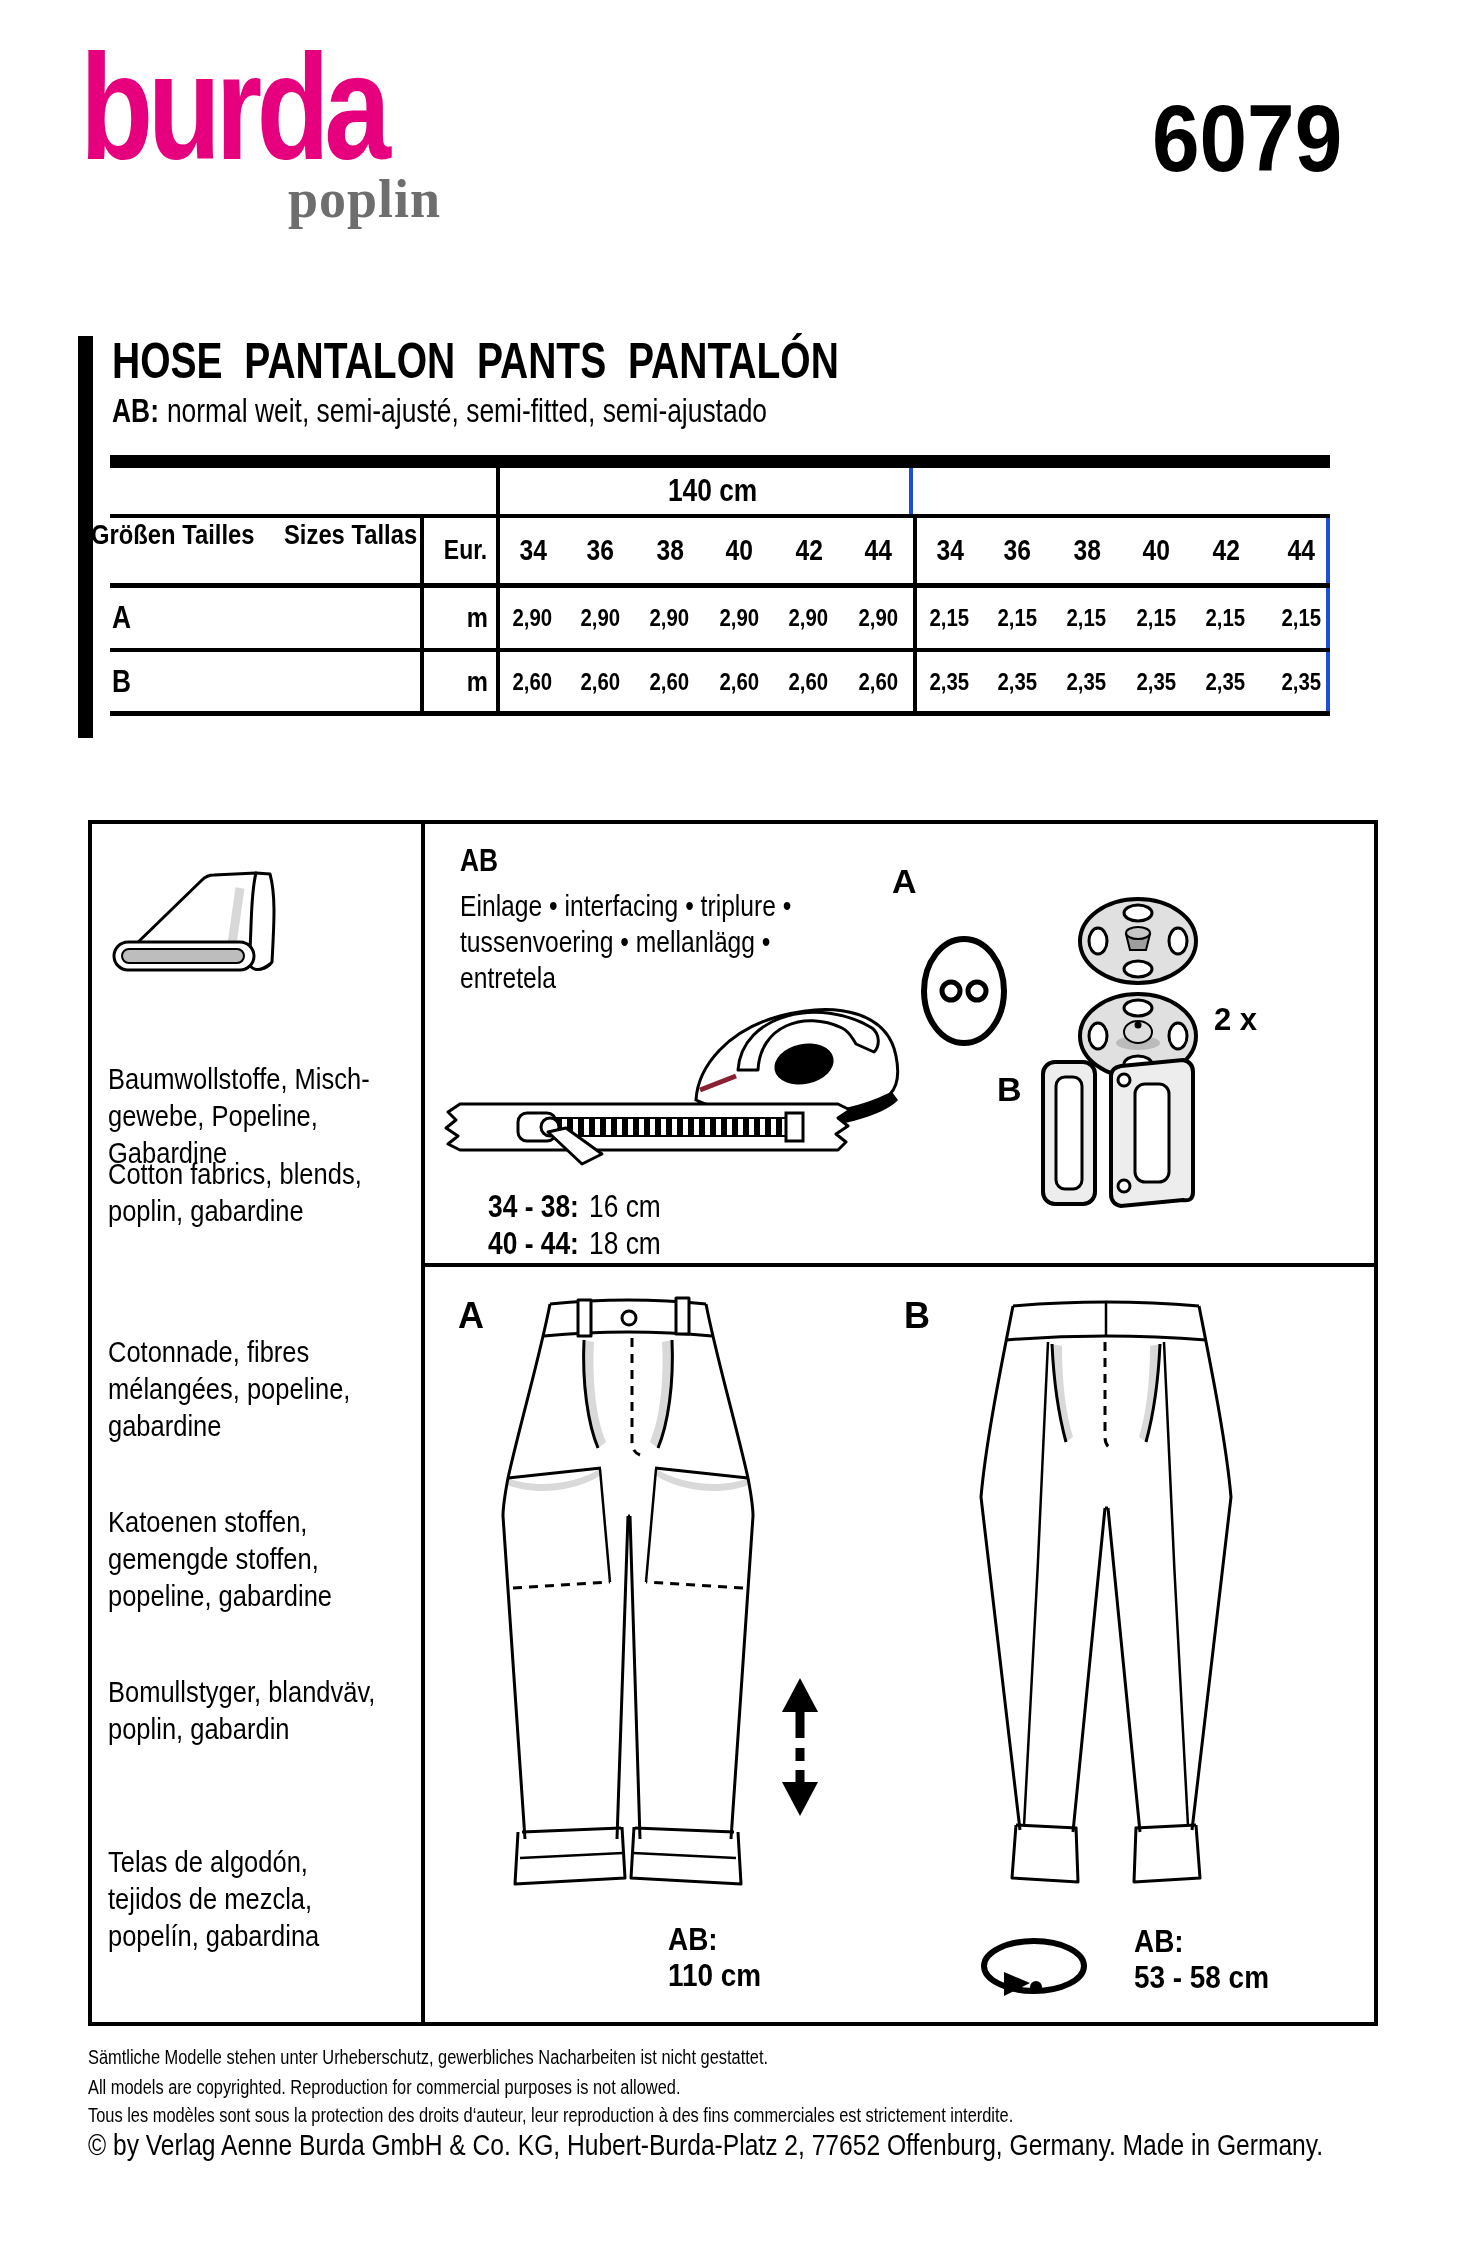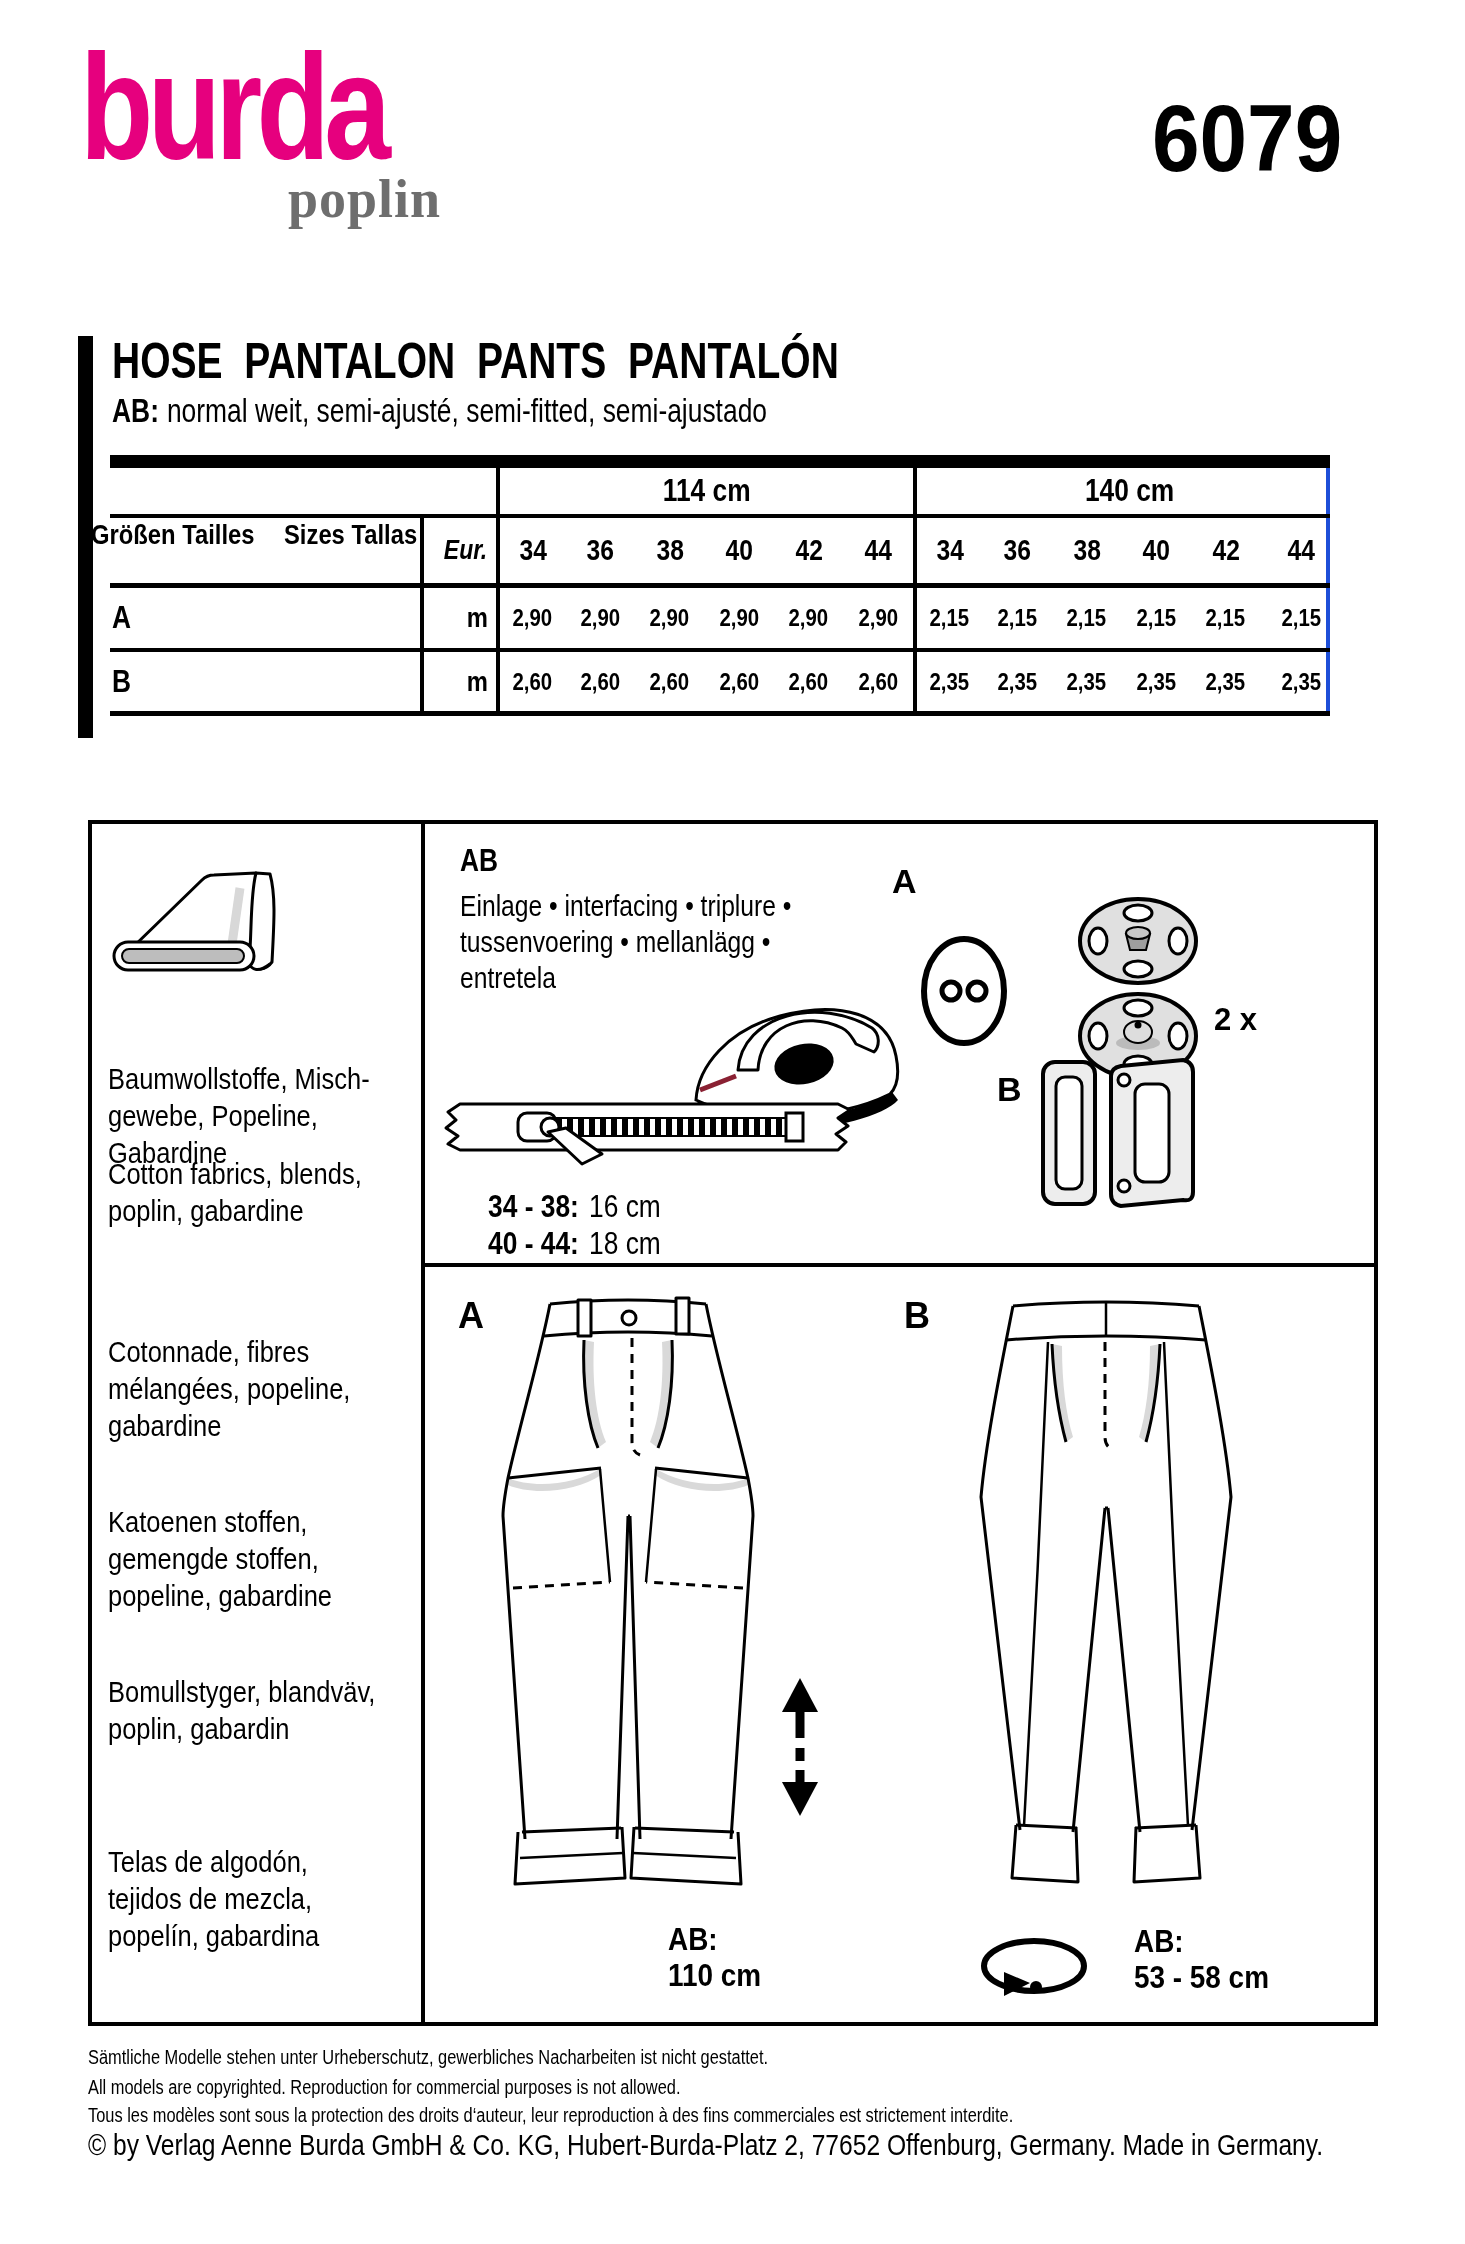--- a/index.html
+++ b/index.html
@@ -35,21 +35,21 @@
   .r2{height:70px;border-bottom:5px solid #000;}
   .rA{height:64px;border-bottom:4px solid #000;}
   .rB{height:64px;border-bottom:5px solid #000;}
   .cell{display:flex;align-items:center;justify-content:center;}
   .sp{width:386px;}
   .g{width:417px;border-left:4px solid #000;font-weight:bold;font-size:31px;}
   .last{border-right:4px solid #1d4ed8;padding-left:16px;}
   .lbl{width:310px;flex-direction:row;align-items:flex-start;justify-content:center;
        font-weight:bold;font-size:28px;line-height:33px;padding-left:2px;}
   .eur{width:76px;border-left:4px solid #000;font-weight:bold;font-size:27px;
-       justify-content:flex-end;padding-right:5px;font-style:italic;}
+       justify-content:flex-end;padding-right:5px;}
   .sz{width:69.5px;font-weight:bold;font-size:29px;}
   .bl{border-left:4px solid #000;}
   .vw{width:310px;justify-content:flex-start;padding-left:2px;font-weight:bold;font-size:31px;}
   .unit{width:76px;border-left:4px solid #000;font-weight:bold;font-size:28px;
         justify-content:flex-end;padding-right:6px;}
   .val{width:69.5px;font-weight:bold;font-size:24px;}
 
   
   .box{left:88px;top:820px;width:1290px;height:1206px;border:4px solid #000;}
   .vdiv{left:329px;top:0;height:100%;width:4px;background:#000;}
@@ -82,23 +82,20 @@
   <div class="abs title-bar"></div>
   <div class="abs title">HOSE  PANTALON  PANTS  PANTALÓN</div>
   <div class="abs subtitle">
     <span class="b">AB:</span><span>normal weit, semi-ajusté, semi-fitted, semi-ajustado</span>
   </div>
 
   <div class="abs tbl">
     <div class="band"></div>
     <div class="row r1">
       <div class="cell sp"></div>
-      <div class="cell g">
-          <span class="cx">114 cm</span>
-        </div>
       <div class="cell g last">
           <span class="cx">140 cm</span>
         </div>
     </div>
     <div class="row r2">
       <div class="cell lbl">
         <span class="cl">Größen  Tailles</span>
         <span class="cl">Sizes  Tallas</span>
       </div>
       <div class="cell eur">

